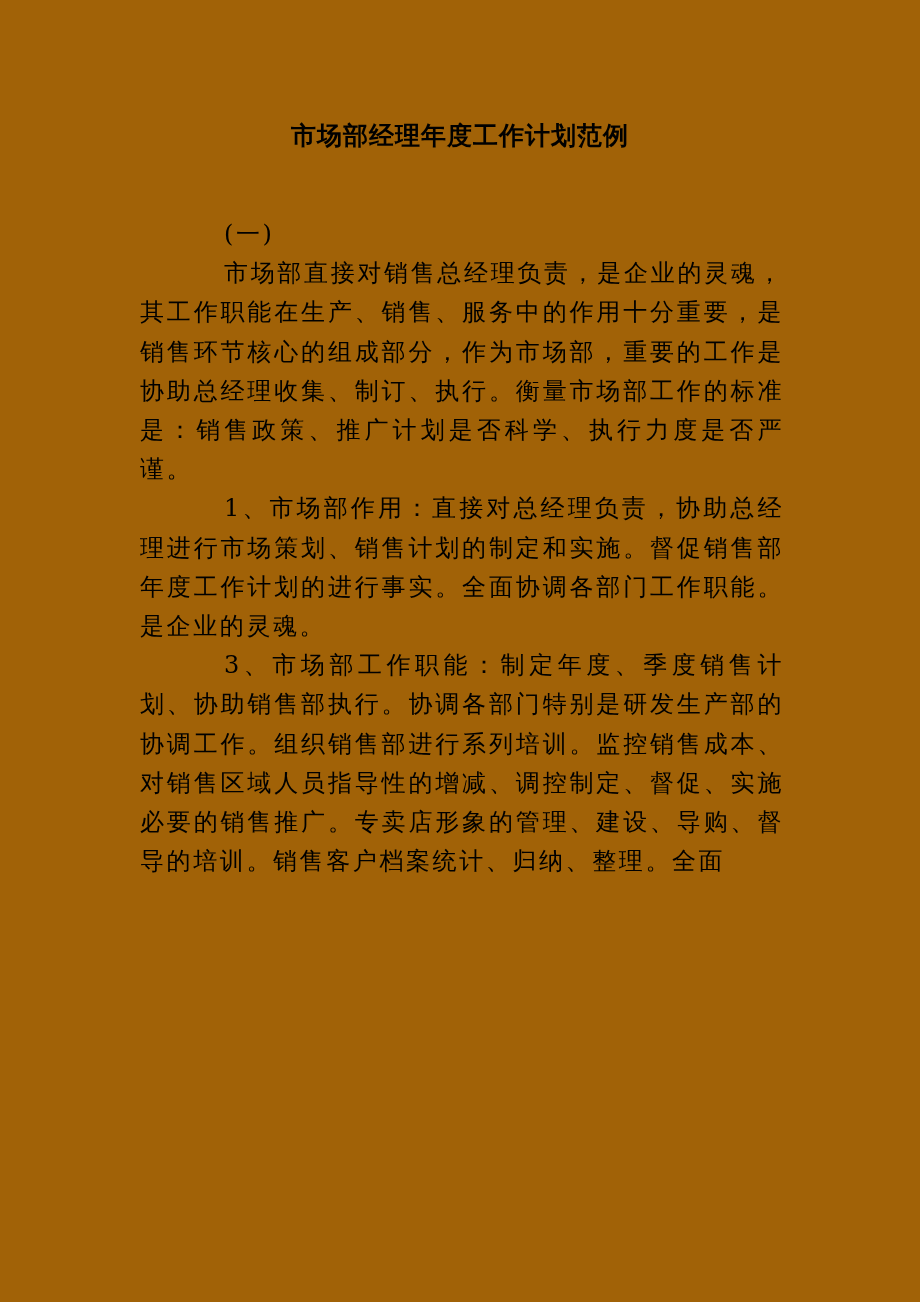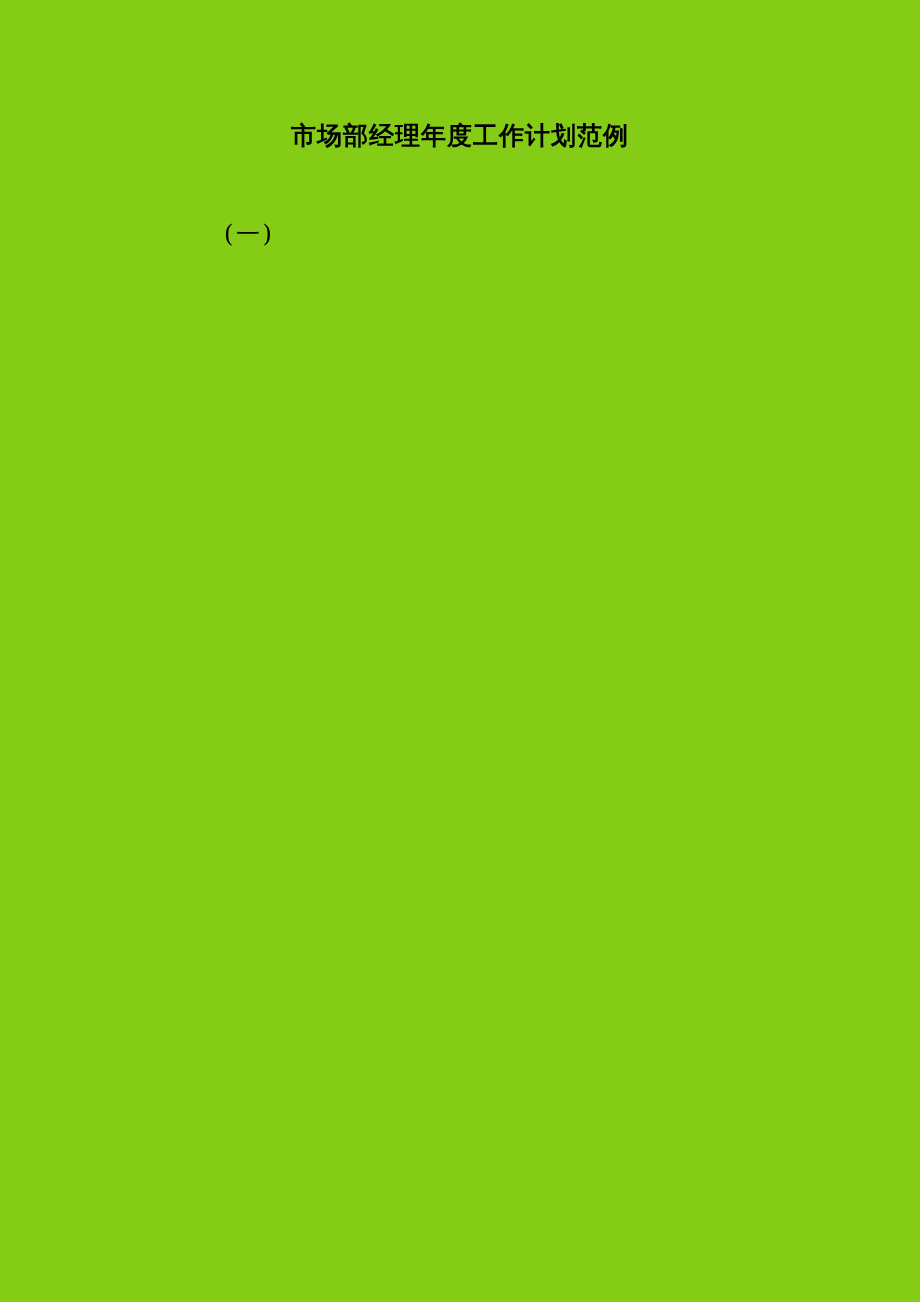--- a/index.html
+++ b/index.html
@@ -14,21 +14,21 @@
     overflow: hidden;
     font-family: "DejaVu Serif", "Liberation Serif", serif;
     color: #000000;
   }
   .page {
     position: absolute;
     left: 0;
     top: 0;
     width: 920px;
     height: 1302px;
-    background: #84cc16;
+    background: #a16207;
   }
   .title {
     position: absolute;
     left: 0;
     top: 118px;
     width: 920px;
     text-align: center;
     font-family: "DejaVu Sans", "Liberation Sans", sans-serif;
     font-weight: bold;
     font-size: 25px;
@@ -56,14 +56,17 @@
   }
 </style>
 </head>
 <body>
 
 <div class="page">
   <div class="title">市场部经理年度工作计划范例</div>
 
   <div class="body-text">
     <p class="para heading">(一)</p>
+    <p class="para">市场部直接对销售总经理负责，是企业的灵魂，其工作职能在生产、销售、服务中的作用十分重要，是销售环节核心的组成部分，作为市场部，重要的工作是协助总经理收集、制订、执行。衡量市场部工作的标准是：销售政策、推广计划是否科学、执行力度是否严谨。</p>
+    <p class="para">1、市场部作用：直接对总经理负责，协助总经理进行市场策划、销售计划的制定和实施。督促销售部年度工作计划的进行事实。全面协调各部门工作职能。是企业的灵魂。</p>
+    <p class="para">3、市场部工作职能：制定年度、季度销售计划、协助销售部执行。协调各部门特别是研发生产部的协调工作。组织销售部进行系列培训。监控销售成本、对销售区域人员指导性的增减、调控制定、督促、实施必要的销售推广。专卖店形象的管理、建设、导购、督导的培训。销售客户档案统计、归纳、整理。全面</p>
   </div>
 </div>
 
 </body></html>

